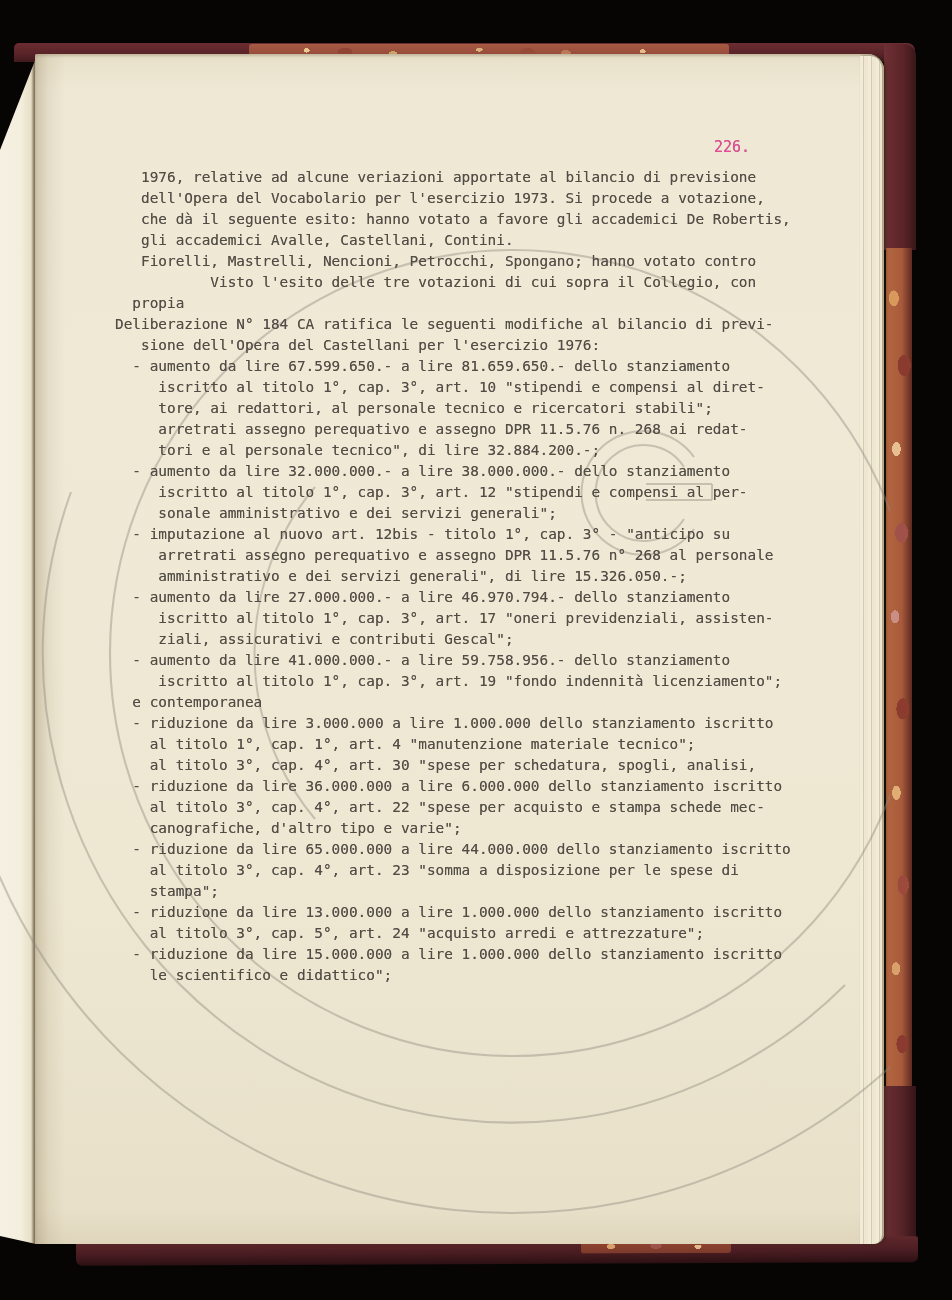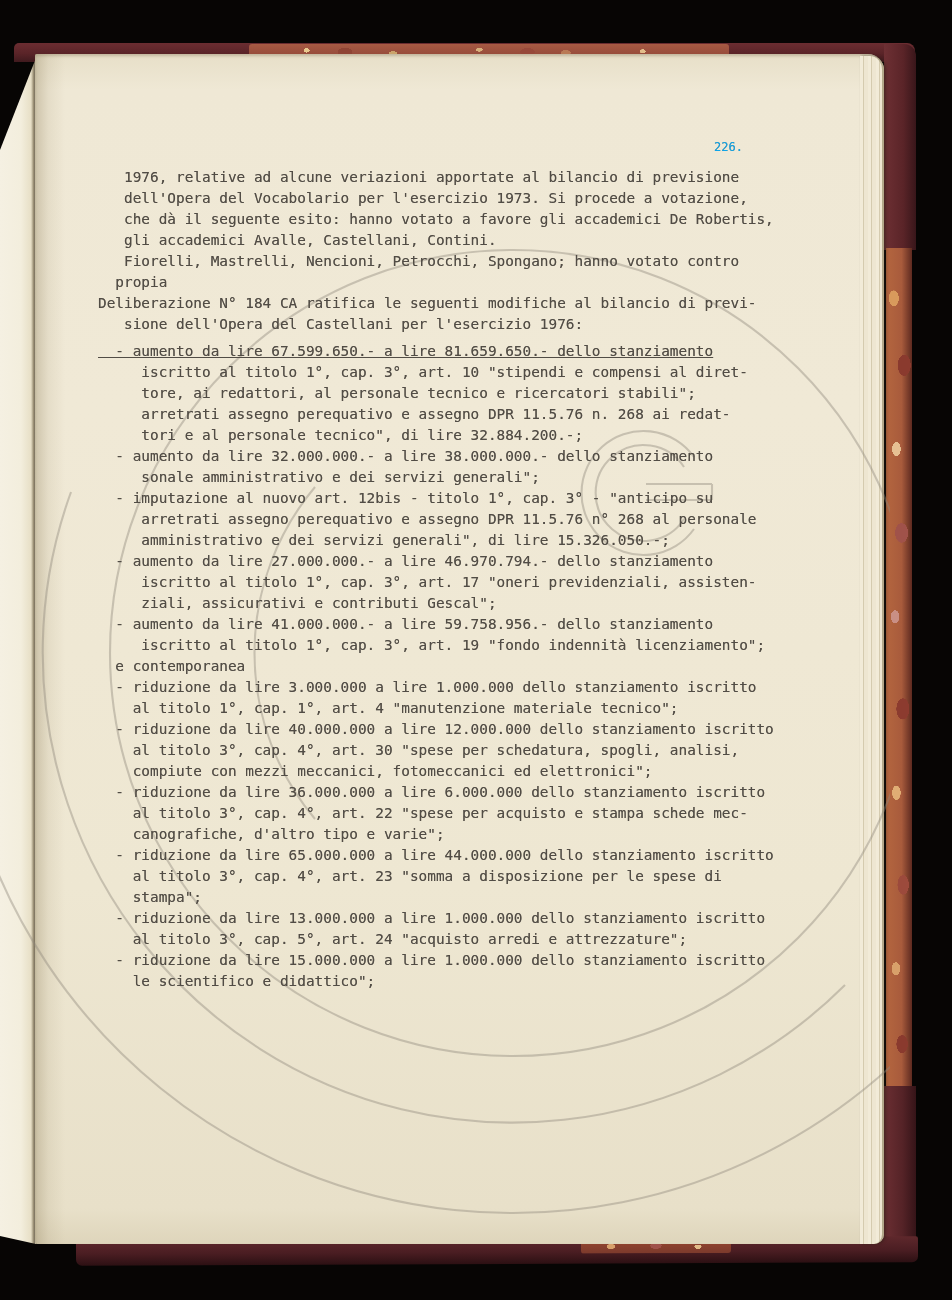--- a/index.html
+++ b/index.html
@@ -110,25 +110,25 @@
   .watermark{
     position:absolute;left:0;top:0;z-index:3;pointer-events:none;
   }
   .watermark path, .watermark circle{
     fill:none;stroke:#8f897b;stroke-width:2.1;opacity:.42;
   }
 
   
   .page-number{
     position:absolute;left:714px;top:137px;z-index:4;
-    font-size:12px;line-height:21px;color:#0ea5e9;
+    font-size:15px;line-height:21px;color:#ec4899;
     text-shadow:0 0 .6px rgba(79,75,68,.65);
   }
   .text-block{
-    position:absolute;left:98px;top:167px;z-index:4;
+    position:absolute;left:115px;top:167px;z-index:4;
     font-size:14.4px;line-height:21px;color:#514c45;
     text-shadow:0 0 .6px rgba(81,76,69,.6);
   }
   .line{white-space:pre;height:21px;}
 </style>
 </head>
 <body>
 
 <div class="scene">
 
@@ -159,44 +159,44 @@
 
   <div class="page-number">226.</div>
 
   <div class="text-block">
 
   <div class="line">   1976, relative ad alcune veriazioni apportate al bilancio di previsione</div>
       <div class="line">   dell'Opera del Vocabolario per l'esercizio 1973. Si procede a votazione,</div>
       <div class="line">   che dà il seguente esito: hanno votato a favore gli accademici De Robertis,</div>
       <div class="line">   gli accademici Avalle, Castellani, Contini.</div>
       <div class="line">   Fiorelli, Mastrelli, Nencioni, Petrocchi, Spongano; hanno votato contro</div>
+      <div class="line">           Visto l'esito delle tre votazioni di cui sopra il Collegio, con</div>
       <div class="line">  propia</div>
       <div class="line">Deliberazione N° 184 CA ratifica le seguenti modifiche al bilancio di previ-</div>
       <div class="line">   sione dell'Opera del Castellani per l'esercizio 1976:</div>
-      <div class="line" style="margin-top: 6px; text-decoration: underline;">  - aumento da lire 67.599.650.- a lire 81.659.650.- dello stanziamento</div>
+      <div class="line" style="">  - aumento da lire 67.599.650.- a lire 81.659.650.- dello stanziamento</div>
       <div class="line">     iscritto al titolo 1°, cap. 3°, art. 10 "stipendi e compensi al diret-</div>
       <div class="line">     tore, ai redattori, al personale tecnico e ricercatori stabili";</div>
       <div class="line">     arretrati assegno perequativo e assegno DPR 11.5.76 n. 268 ai redat-</div>
       <div class="line">     tori e al personale tecnico", di lire 32.884.200.-;</div>
       <div class="line">  - aumento da lire 32.000.000.- a lire 38.000.000.- dello stanziamento</div>
+      <div class="line">     iscritto al titolo 1°, cap. 3°, art. 12 "stipendi e compensi al per-</div>
       <div class="line">     sonale amministrativo e dei servizi generali";</div>
       <div class="line">  - imputazione al nuovo art. 12bis - titolo 1°, cap. 3° - "anticipo su</div>
       <div class="line">     arretrati assegno perequativo e assegno DPR 11.5.76 n° 268 al personale</div>
       <div class="line">     amministrativo e dei servizi generali", di lire 15.326.050.-;</div>
       <div class="line">  - aumento da lire 27.000.000.- a lire 46.970.794.- dello stanziamento</div>
       <div class="line">     iscritto al titolo 1°, cap. 3°, art. 17 "oneri previdenziali, assisten-</div>
       <div class="line">     ziali, assicurativi e contributi Gescal";</div>
       <div class="line">  - aumento da lire 41.000.000.- a lire 59.758.956.- dello stanziamento</div>
       <div class="line">     iscritto al titolo 1°, cap. 3°, art. 19 "fondo indennità licenziamento";</div>
       <div class="line">  e contemporanea</div>
       <div class="line">  - riduzione da lire 3.000.000 a lire 1.000.000 dello stanziamento iscritto</div>
       <div class="line">    al titolo 1°, cap. 1°, art. 4 "manutenzione materiale tecnico";</div>
-      <div class="line">  - riduzione da lire 40.000.000 a lire 12.000.000 dello stanziamento iscritto</div>
       <div class="line">    al titolo 3°, cap. 4°, art. 30 "spese per schedatura, spogli, analisi,</div>
-      <div class="line">    compiute con mezzi meccanici, fotomeccanici ed elettronici";</div>
       <div class="line">  - riduzione da lire 36.000.000 a lire 6.000.000 dello stanziamento iscritto</div>
       <div class="line">    al titolo 3°, cap. 4°, art. 22 "spese per acquisto e stampa schede mec-</div>
       <div class="line">    canografiche, d'altro tipo e varie";</div>
       <div class="line">  - riduzione da lire 65.000.000 a lire 44.000.000 dello stanziamento iscritto</div>
       <div class="line">    al titolo 3°, cap. 4°, art. 23 "somma a disposizione per le spese di</div>
       <div class="line">    stampa";</div>
       <div class="line">  - riduzione da lire 13.000.000 a lire 1.000.000 dello stanziamento iscritto</div>
       <div class="line">    al titolo 3°, cap. 5°, art. 24 "acquisto arredi e attrezzature";</div>
       <div class="line">  - riduzione da lire 15.000.000 a lire 1.000.000 dello stanziamento iscritto</div>
       <div class="line">    le scientifico e didattico";</div>

